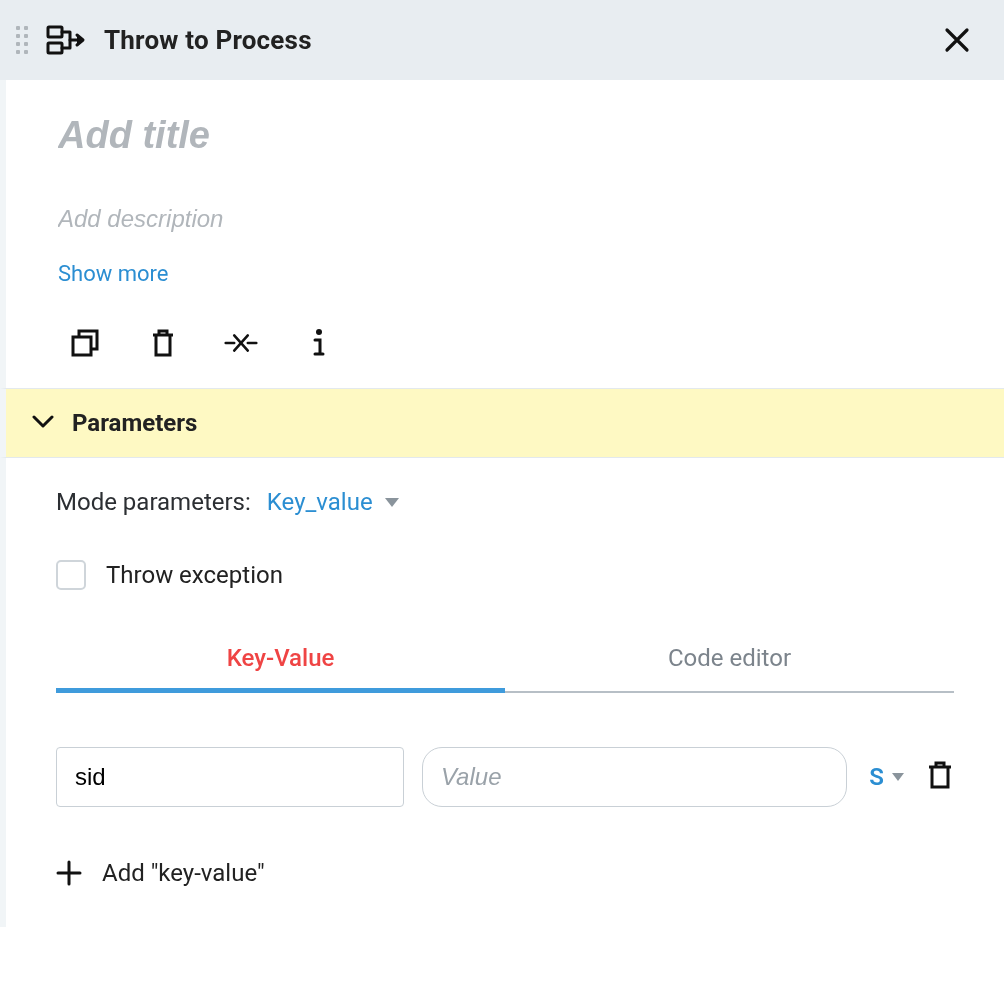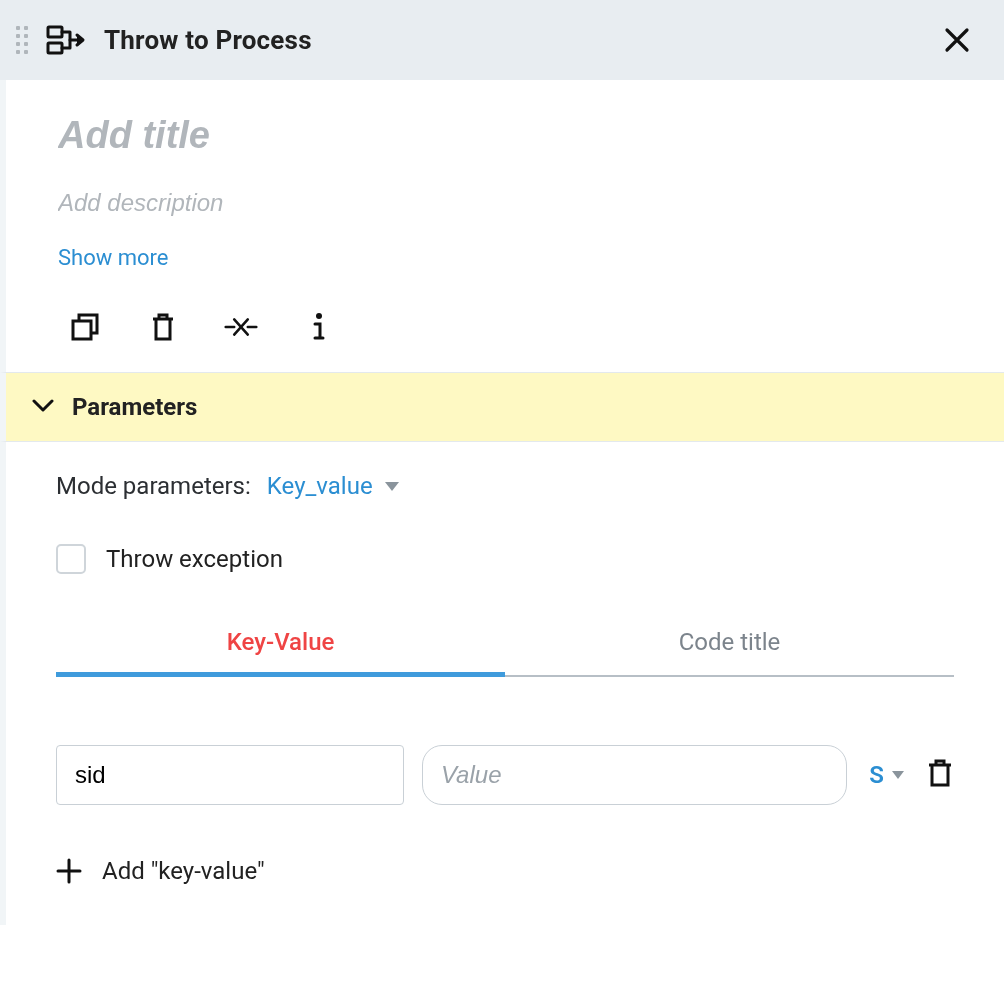--- a/index.html
+++ b/index.html
@@ -19,21 +19,21 @@
   .close-btn svg { display:block; }
   
   .panel-body { background:#fff; padding:34px 52px 28px 52px; border-left:6px solid #f1f5f7; }
   .title-input {
     width:100%; border:none; outline:none; font-size:38px; font-weight:700; font-style:italic;
     color:#222; padding:0; background:transparent;
   }
   .title-input::placeholder { color:#b1b6bb; font-style:italic; font-weight:700; }
   .desc-input {
     width:100%; border:none; outline:none; font-size:24px; font-style:italic; color:#333;
-    background:transparent; padding:0; margin-top:32px;
+    background:transparent; padding:0; margin-top:48px;
   }
   .desc-input::placeholder { color:#b1b6bb; font-style:italic; }
   .show-more { display:inline-block; margin-top:28px; font-size:22px; color:#2b8ed2; cursor:pointer; }
   .action-row { display:flex; gap:44px; align-items:center; margin-top:40px; padding-left:10px; }
   .action-row .act { width:34px; height:34px; display:flex; align-items:center; justify-content:center; cursor:pointer; }
   .action-row svg { display:block; }
   
   .section-header {
     background:#fef9c3; padding:20px 26px; display:flex; align-items:center; gap:18px;
     border-top:1px solid #e3e9ed; border-bottom:1px solid #e3e9ed;
@@ -52,21 +52,21 @@
     width:30px; height:30px; border:2px solid #cfd5da; border-radius:5px; background:#fff; cursor:pointer;
   }
   
   .tabs { display:flex; margin-top:40px; }
   .tab {
     flex:1; text-align:center; font-size:24px; padding:14px 0 16px 0; cursor:pointer;
     border-bottom:2px solid #b7bfc6; color:#7c848c;
   }
   .tab.active { color:#ef4444; border-bottom:5px solid #3f9bdc; font-weight:500; }
   
-  .kv-row { display:flex; gap:18px; align-items:center; margin-top:68px;justify-content:space-between; }
+  .kv-row { display:flex; gap:18px; align-items:center; margin-top:54px;justify-content:space-between; }
   .kv-input {
     height:60px; border:1px solid #c9d0d6; border-radius:4px; padding:0 18px; font-size:24px;
     outline:none; background:#fff;
   }
   .kv-key { flex:0 0 288px; }
   .kv-val { flex:1; font-style:italic;border-radius:20px; }
   .kv-val::placeholder { color:#9aa2a9; font-style:italic; }
   .type-sel { display:flex; align-items:center; gap:8px; color:#2b8ed2; font-size:24px; font-weight:600; cursor:pointer; padding:0 4px;}
   .type-sel .tri { width:0;height:0;border-left:6px solid transparent;border-right:6px solid transparent;border-top:8px solid #8a949c; }
   .row-trash { cursor:pointer; }
@@ -162,21 +162,21 @@
       </div>
     </div>
 
     <div class="throw-row">
       <div class="checkbox"></div>
       <span>Throw exception</span>
     </div>
 
     <div class="tabs">
       <div class="tab active">Key-Value</div>
-      <div class="tab">Code title</div>
+      <div class="tab">Code editor</div>
     </div>
 
     <div class="kv-row">
       <input class="kv-input kv-key" value="sid" style="">
       <input class="kv-input kv-val" placeholder="Value" style="">
       <div class="type-sel">
         <span>S</span>
         <span class="tri"></span>
       </div>
       <div class="row-trash">

